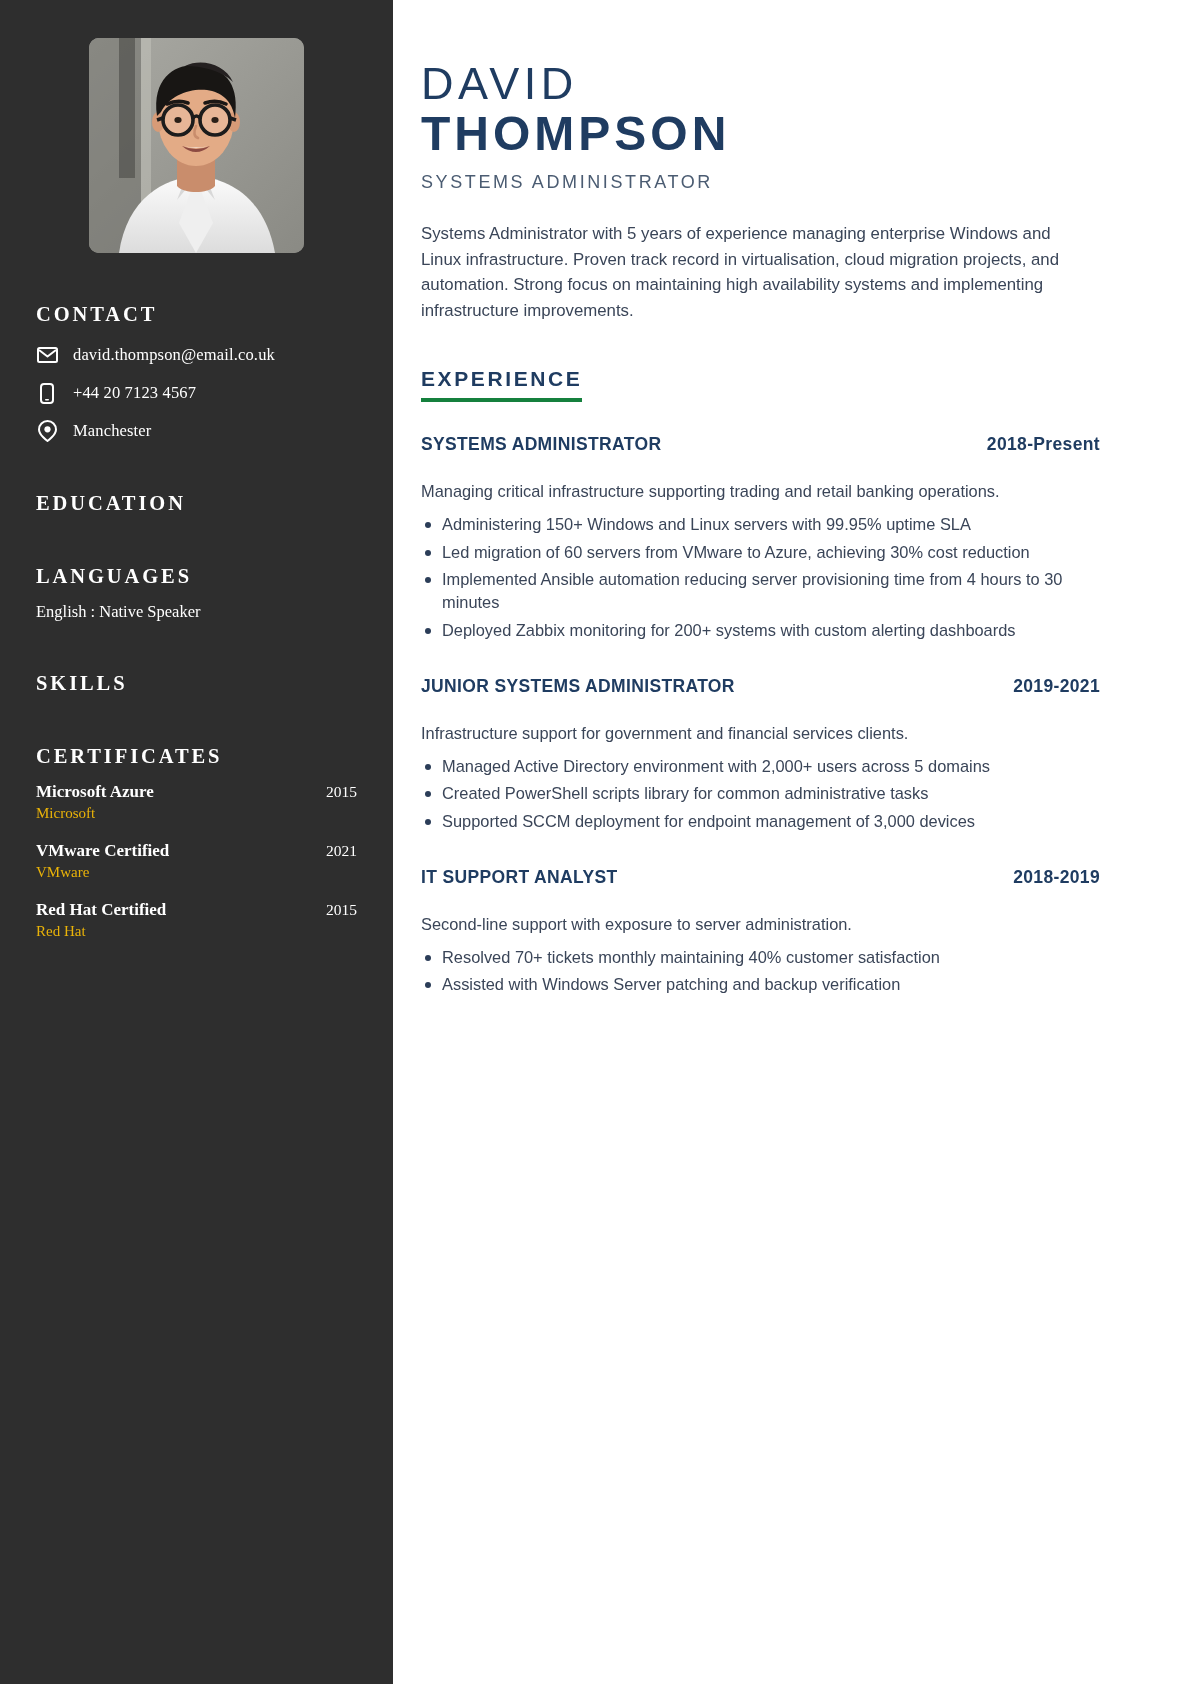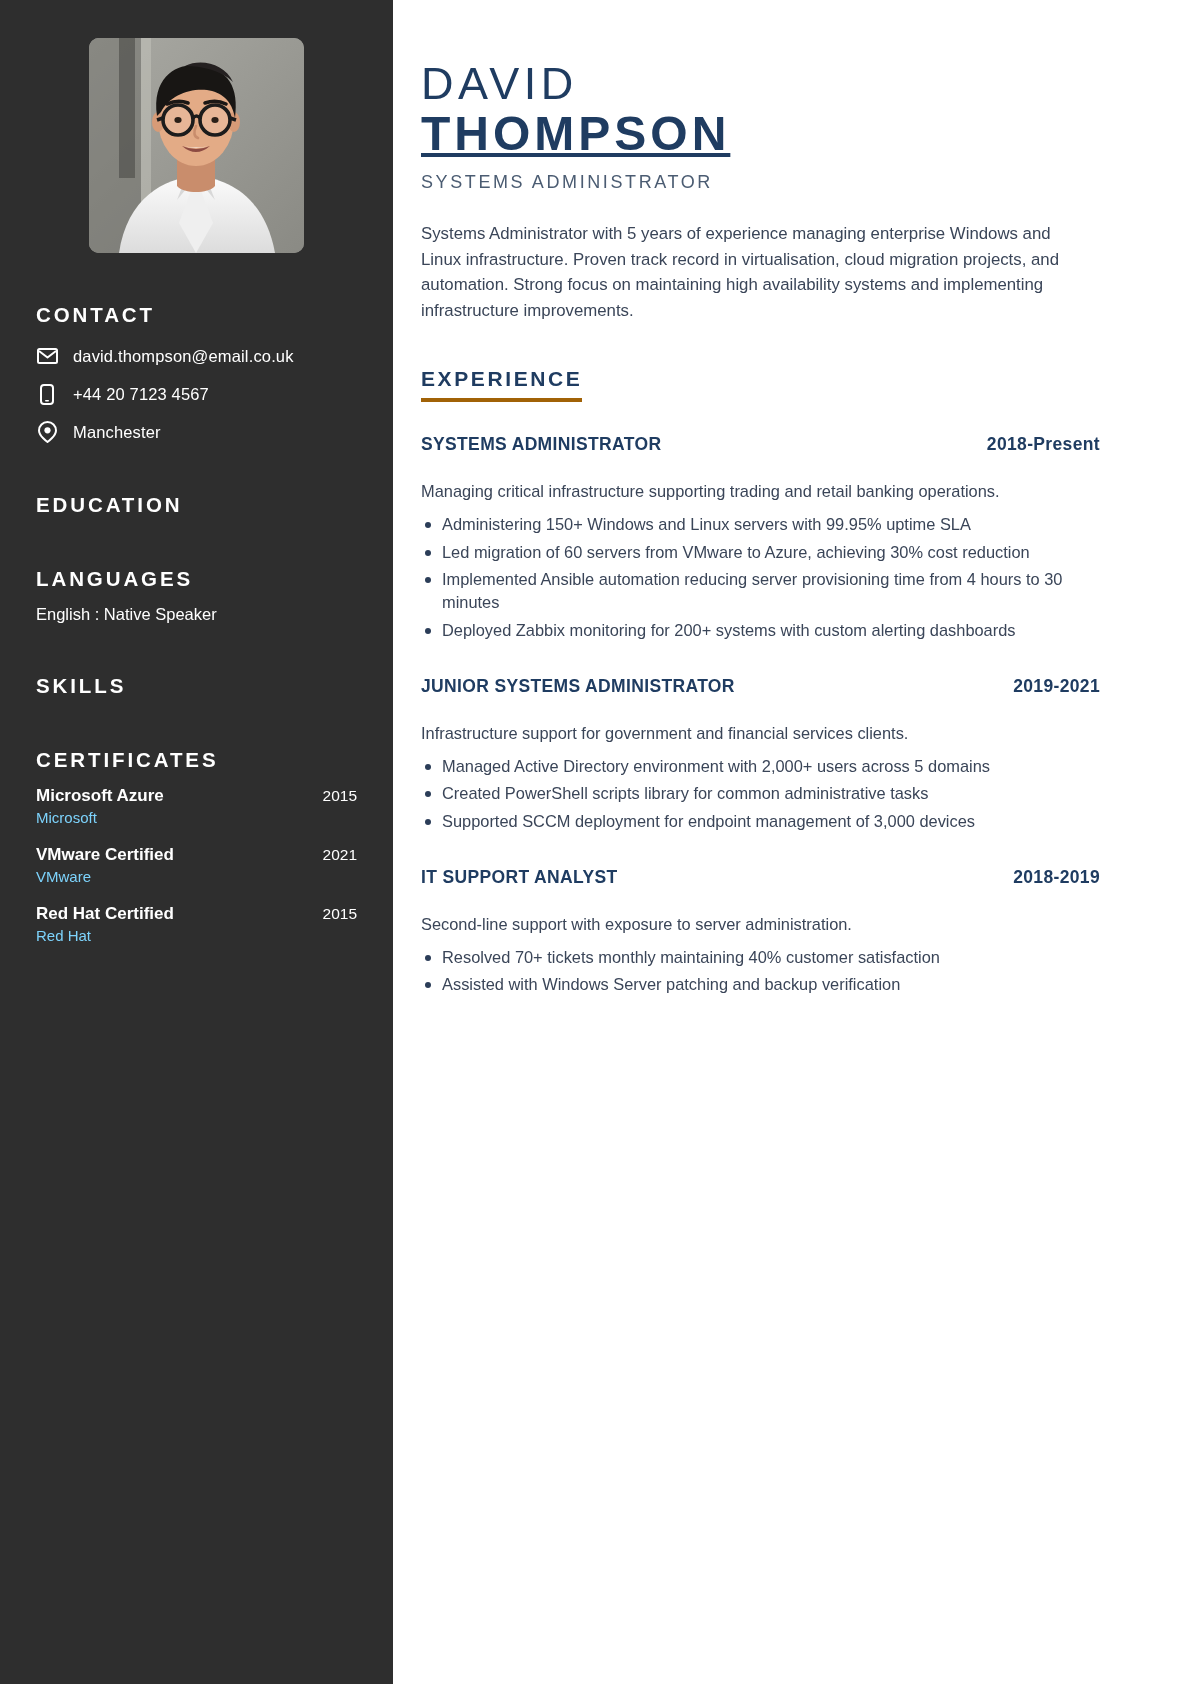--- a/index.html
+++ b/index.html
@@ -20,20 +20,21 @@
     overflow: hidden;
   }
 
   
   .sidebar {
     width: 393px;
     min-width: 393px;
     background: #2e2e2e;
     padding: 38px 36px 47px 36px;
     color: #ffffff;
+    font-family: Liberation Serif, serif;
   }
 
   .photo-wrap {
     width: 215px;
     height: 215px;
     margin: 0 auto 0 auto;
     border-radius: 10px;
     overflow: hidden;
     position: relative;
     background: #8d8d8a;
@@ -115,21 +116,21 @@
     font-weight: 700;
     color: #ffffff;
   }
   .cert-year {
     font-size: 15.5px;
     color: #ffffff;
     margin-left: 12px;
   }
   .cert-issuer {
     font-size: 15px;
-    color: #7dd3fc;
+    color: #eab308;
     margin-top: 3px;
   }
 
   
   .main {
     flex: 1;
     padding: 60px 90px 40px 28px;
   }
 
   .name-first {
@@ -139,21 +140,20 @@
     color: #1f3c61;
     line-height: 1.08;
   }
   .name-last {
     font-size: 48px;
     font-weight: 700;
     letter-spacing: 4px;
     color: #1f3c61;
     line-height: 1.12;
     margin-top: -2px;
-    text-decoration: underline;
   }
   .job-title {
     font-size: 18px;
     font-weight: 400;
     letter-spacing: 2.6px;
     color: #4b5c72;
     margin-top: 12px;
   }
 
   .summary {
@@ -165,21 +165,21 @@
   }
 
   .section-heading {
     display: inline-block;
     font-size: 21px;
     font-weight: 700;
     letter-spacing: 2.6px;
     color: #1f3c61;
     margin-top: 44px;
     padding-bottom: 7px;
-    border-bottom: 4px solid #a16207;
+    border-bottom: 4px solid #15803d;
   }
 
   .job { margin-top: 34px; }
   .job:first-of-type { margin-top: 32px; }
 
   .job-head {
     display: flex;
     justify-content: space-between;
     align-items: baseline;
   }

